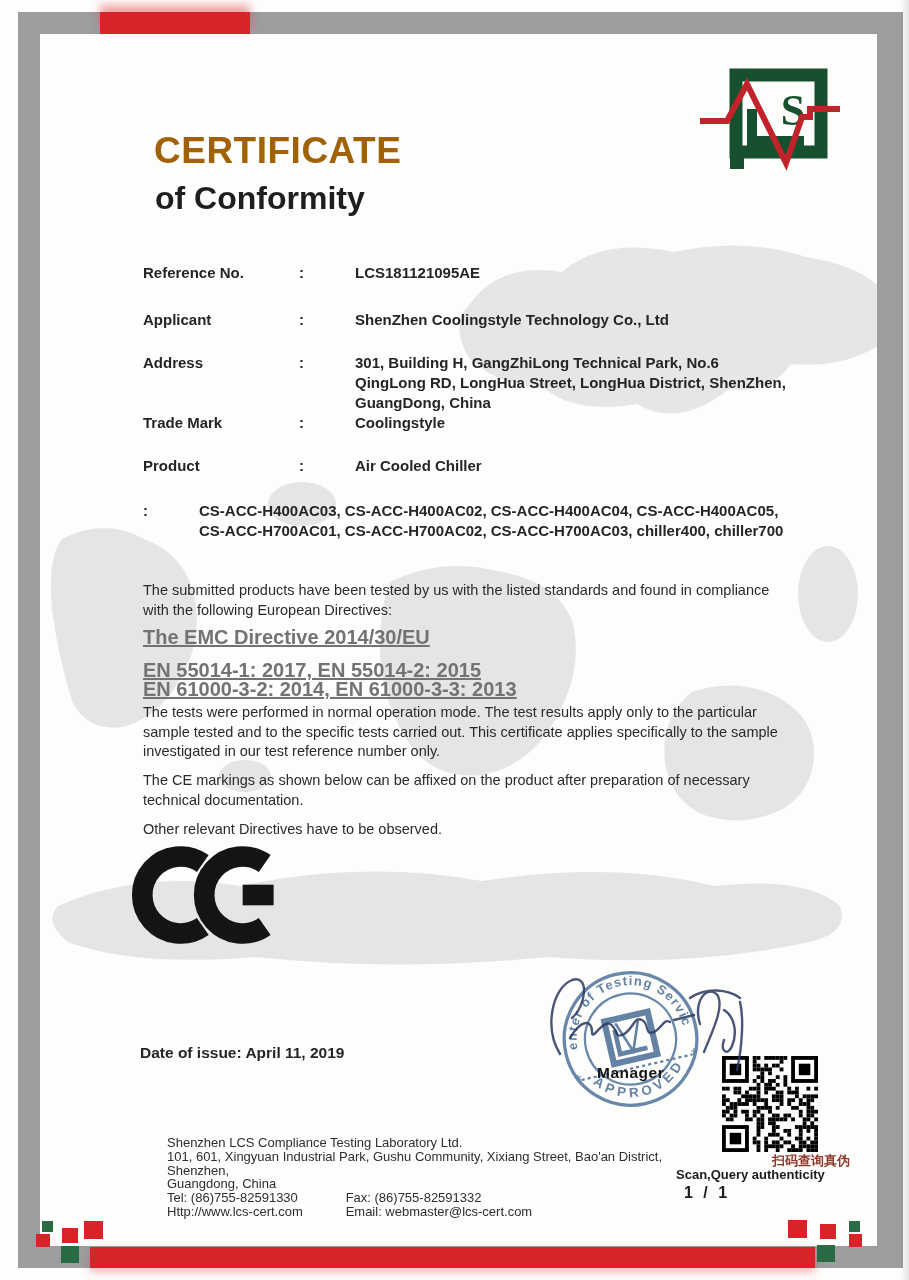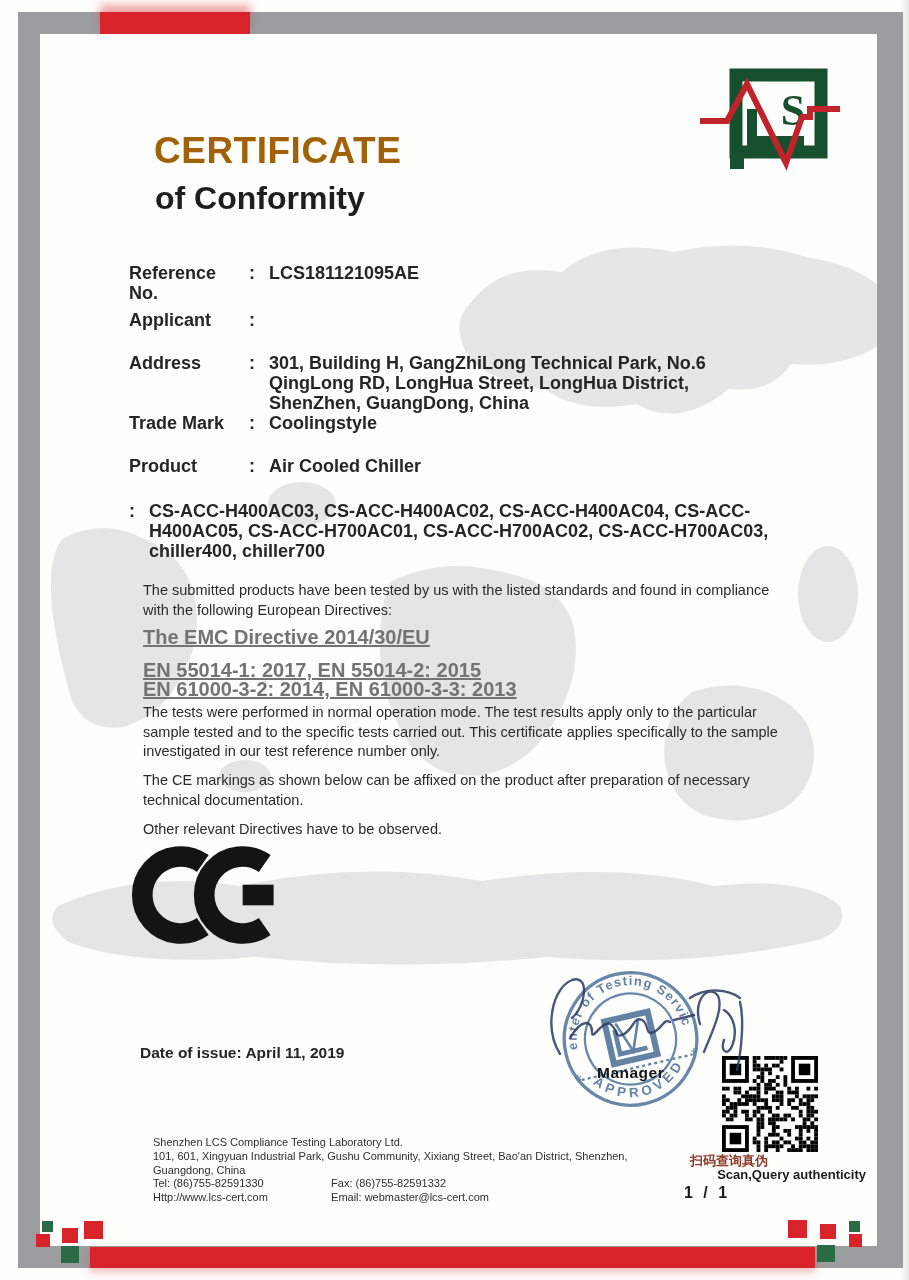--- a/index.html
+++ b/index.html
@@ -39,22 +39,22 @@
   
   .logo { left:700px; top:65px; width:140px; height:110px; z-index:2; }
 
   
   .title-main { left:154px; top:130px; font-size:37px; font-weight:bold;
     letter-spacing:0.5px; color:#a16207; z-index:2; }
   .title-sub  { left:155px; top:180px; font-size:32px; font-weight:bold;
     color:#1e1e1e; z-index:2; }
 
   
-  .field { left:129px; width:650px; display:flex; z-index:2;
-    font-size:18px; font-weight:bold; line-height:20px; color:#252525; }
+  .field { left:143px; width:650px; display:flex; z-index:2;
+    font-size:15px; font-weight:bold; line-height:20px; color:#252525;gap:36px; }
   .field .lbl { width:120px; flex:0 0 120px; }
   .field .col { width:20px; flex:0 0 20px; text-align:left; }
   .field .val { flex:1; width:510px; }
 
   
   .para { left:143px; width:645px; font-size:14.5px; line-height:19.5px;
     color:#2a2a2a; z-index:2; }
   .para.bold { font-weight:bold; font-size:20px; color:#737373;text-decoration:underline; }
 
   
@@ -66,29 +66,29 @@
 
   
   .stamp { left:543px; top:958px; width:176px; height:166px; z-index:3;
     transform:rotate(-13deg); opacity:.88; }
   .manager { left:597px; top:1064px; font-size:15.5px; font-weight:bold;
     color:#161616; z-index:4; letter-spacing:.5px; }
   .signature { left:540px; top:958px; width:220px; height:125px; z-index:5; }
 
   
   .qr-box { left:722px; top:1056px; width:96px; height:96px; z-index:3; }
-  .qr-zh { left:690px; top:1152px; width:160px; text-align:left;
+  .qr-zh { left:690px; top:1152px; width:160px; text-align:right;
     font-size:13px; font-weight:bold; color:#8e3a2c; z-index:3; }
-  .qr-en { left:676px; top:1167px; width:190px; text-align:right;
+  .qr-en { left:676px; top:1167px; width:190px; text-align:left;
     font-size:13px; font-weight:bold; color:#1c1c1c; z-index:3; }
   .page-num { left:684px; top:1184px; font-size:16px; font-weight:bold;
     letter-spacing:3px; color:#1c1c1c; z-index:3; }
 
   
-  .footer { left:153px; top:1136px; width:560px; font-size:11px;
+  .footer { left:167px; top:1136px; width:560px; font-size:13px;
     line-height:13.8px; color:#2e2e2e; z-index:2; }
   .footer .cols span.c1 { display:inline-block; width:175px; }
 </style>
 </head>
 <body>
 
 <svg class="abs map" viewBox="0 0 837 1212" preserveAspectRatio="none">
   <g fill="#d3d3d3" opacity="0.55">
     <path d="M430,270 q30,-42 92,-32 q40,-35 112,-20 q72,-15 132,5 q62,10 82,40 q20,25 -5,46 q-40,26 -92,21 q-20,30 -62,25 q-50,40 -92,15 q-60,10 -92,-15 q-50,-5 -76,-31 q-20,-35 1,-54 z"></path>
     <path d="M22,505 q42,-22 82,0 q40,15 50,56 q10,46 -15,86 q-20,36 -56,46 q-36,5 -51,-26 q-15,-50 -20,-91 q-5,-51 10,-71 z"></path>
@@ -120,20 +120,21 @@
 <div class="abs title-sub">of Conformity</div>
 
 <div class="abs field" style="top:263px">
   <span class="lbl">Reference No.</span>
   <span class="col">:</span>
   <span class="val">LCS181121095AE</span>
 </div>
 <div class="abs field" style="top:310px">
   <span class="lbl">Applicant</span>
   <span class="col">:</span>
+  <span class="val">ShenZhen Coolingstyle Technology Co., Ltd</span>
 </div>
 <div class="abs field" style="top:353px">
   <span class="lbl">Address</span>
   <span class="col">:</span>
   <span class="val">301, Building H, GangZhiLong Technical Park, No.6 QingLong RD, LongHua Street, LongHua District, ShenZhen, GuangDong, China</span>
 </div>
 <div class="abs field" style="top:413px">
   <span class="lbl">Trade Mark</span>
   <span class="col">:</span>
   <span class="val">Coolingstyle</span>

